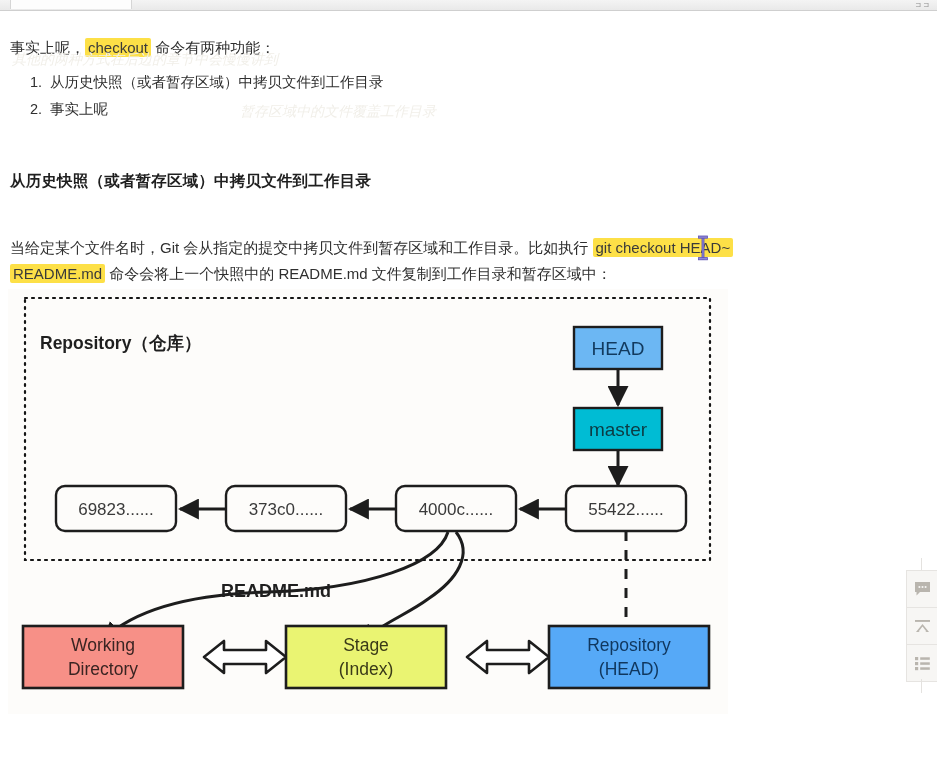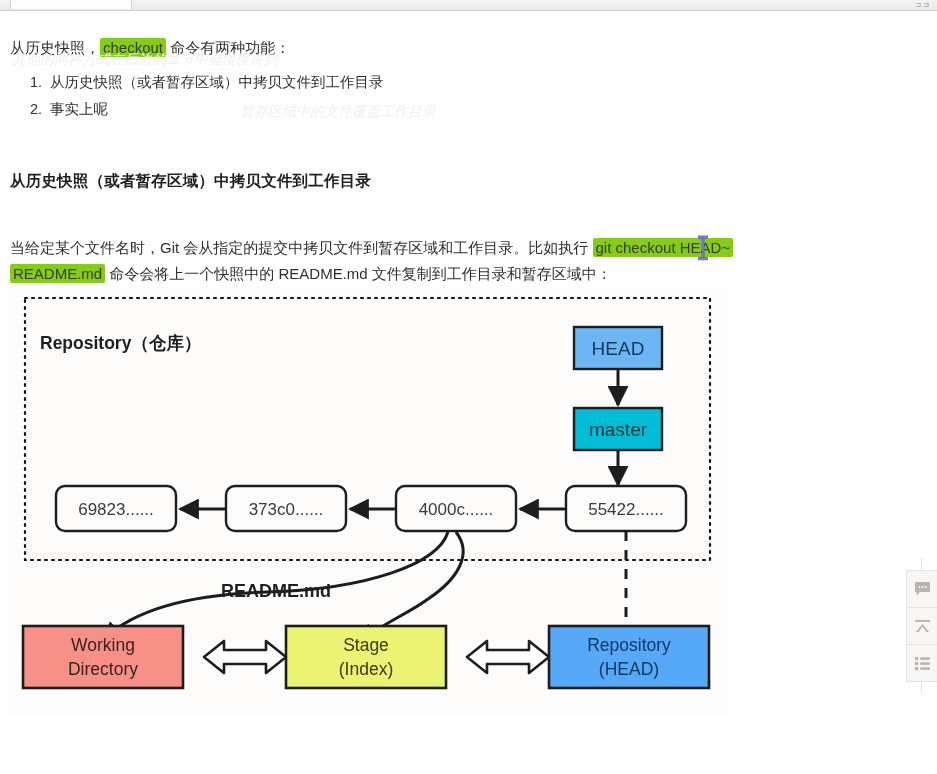--- a/index.html
+++ b/index.html
@@ -47,21 +47,21 @@
   }
 
   
   .para{
     position:absolute;
     font-size:15px;line-height:26px;color:#2f2f2f;
     white-space:nowrap;
   }
   code.inline{
     font-family:"Liberation Sans","DejaVu Sans",sans-serif;
-    background:#84cc16;color:#3a3a3a;
+    background:#fde047;color:#3a3a3a;
     padding:1px 3px;border-radius:2px;font-size:15px;
   }
   h3.heading{
     position:absolute;margin:0;
     font-size:15.5px;font-weight:bold;color:#1f1f1f;letter-spacing:.2px;
   }
   ol.feature-list{
     position:absolute;margin:0;padding:0 0 0 46px;
     list-style:decimal;
   }
@@ -117,21 +117,21 @@
   <div class="win-ctl">⊐⊐</div>
 </div>
 
 <div id="right-rule"></div>
 <div id="right-rule-2"></div>
 
 <div id="page">
 <div id="content">
 
   <p class="para" style="left:10px;top:9px;">
-    <span>从历史快照，</span><code class="inline">checkout</code><span> 命令有两种功能：</span>
+    <span>事实上呢，</span><code class="inline">checkout</code><span> 命令有两种功能：</span>
   </p>
 
   <div class="ghost" style="left:12px;top:40px;">其他的两种方式在后边的章节中会慢慢讲到</div>
   <div class="ghost" style="left:240px;top:92px;">暂存区域中的文件覆盖工作目录</div>
 
   <ol class="feature-list" style="left:0;top:58px;">
     <li>从历史快照（或者暂存区域）中拷贝文件到工作目录</li>
     <li>事实上呢</li>
   </ol>
 

